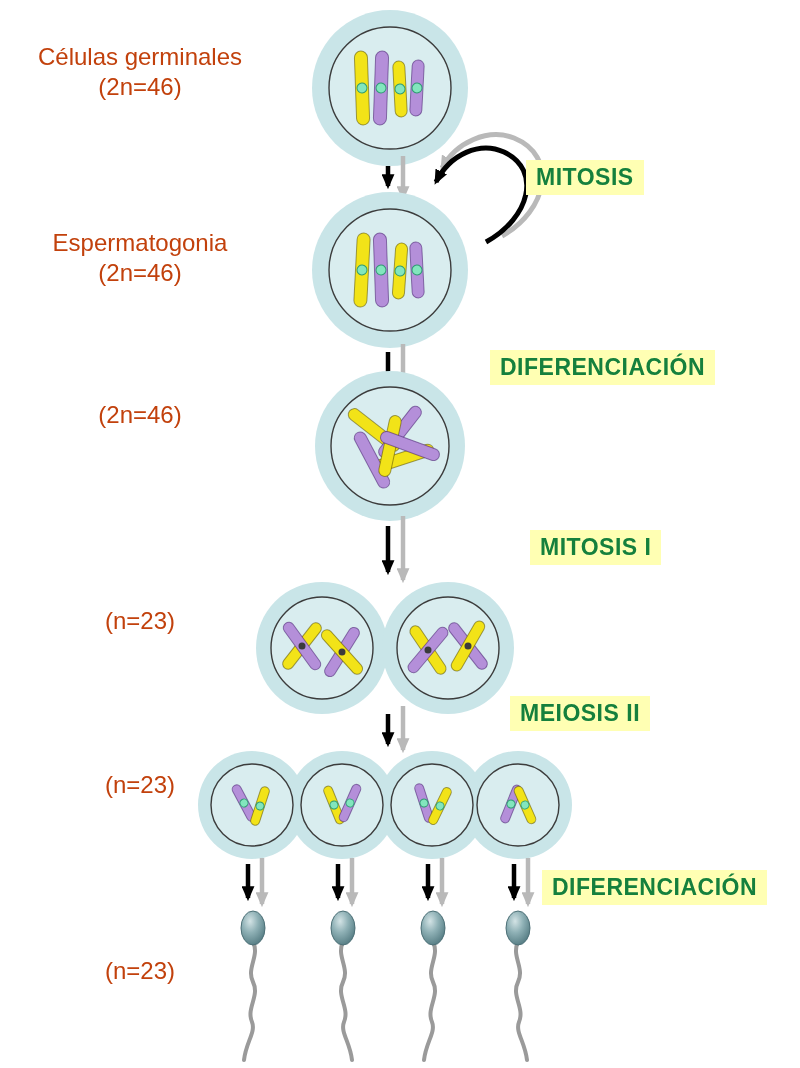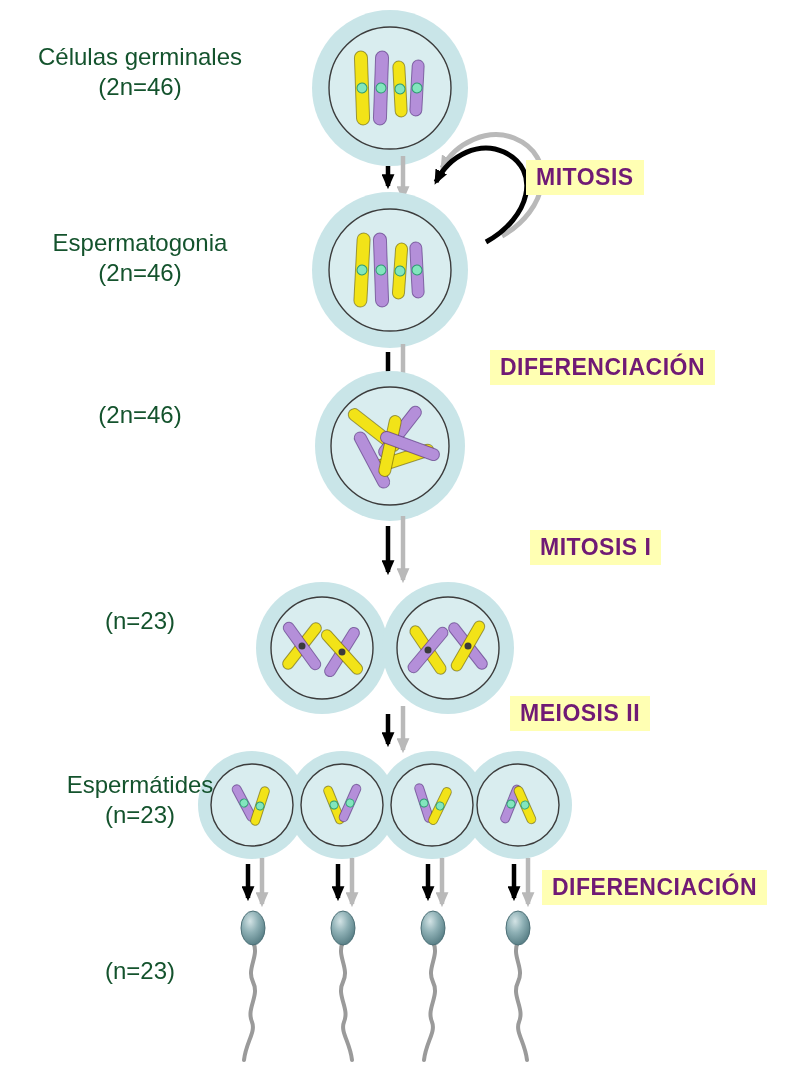--- a/index.html
+++ b/index.html
@@ -3,25 +3,25 @@
 <meta charset="utf-8">
 <style>
   html,body{margin:0;padding:0;background:#fff;}
   .canvas{
     position:relative;width:800px;height:1068px;background:#ffffff;overflow:hidden;
     font-family:"Liberation Sans","DejaVu Sans",sans-serif;color:#111;
   }
   .canvas svg{position:absolute;left:0;top:0;}
   .stage{
     position:absolute;left:0;width:280px;text-align:center;
-    font-size:24px;line-height:30px;color:#14532d;
+    font-size:24px;line-height:30px;color:#c2410c;
   }
   .process{
     position:absolute;background:var(--label-bg,#ffffb3);
-    font-size:23px;font-weight:bold;color:#701a75;
+    font-size:23px;font-weight:bold;color:#15803d;
     padding:4px 10px;white-space:nowrap;letter-spacing:.5px;
   }
   
   .blob{fill:var(--cell-fill,#c9e5e8);}
   .membrane{fill:rgba(255,255,255,0.30);stroke:#3c3c3c;stroke-width:1.4;}
   .cy{fill:var(--chromosome-yellow,#f2e318);stroke:rgba(90,80,0,0.55);stroke-width:1;}
   .cp{fill:var(--chromosome-purple,#b48fd9);stroke:rgba(70,30,110,0.55);stroke-width:1;}
   .arrow-b{stroke:var(--arrow-black,#000);stroke-width:4.5;fill:none;}
   .arrow-g{stroke:var(--arrow-gray,#b9b9b9);stroke-width:4.5;fill:none;}
   .loop-b{stroke:var(--arrow-black,#000);stroke-width:5;fill:none;}
@@ -201,21 +201,20 @@
     <div>Espermatogonia</div>
     <div>(2n=46)</div>
   </div>
   <div class="stage" style="top:400px">
     <div>(2n=46)</div>
   </div>
   <div class="stage" style="top:606px">
     <div>(n=23)</div>
   </div>
   <div class="stage" style="top:770px">
-    <div>Espermátides</div>
     <div>(n=23)</div>
   </div>
   <div class="stage" style="top:956px">
     <div>(n=23)</div>
   </div>
 
   <div class="process" style="left:526px;top:160px">MITOSIS</div>
   <div class="process" style="left:490px;top:350px">DIFERENCIACIÓN</div>
   <div class="process" style="left:530px;top:530px">MITOSIS I</div>
   <div class="process" style="left:510px;top:696px">MEIOSIS II</div>

